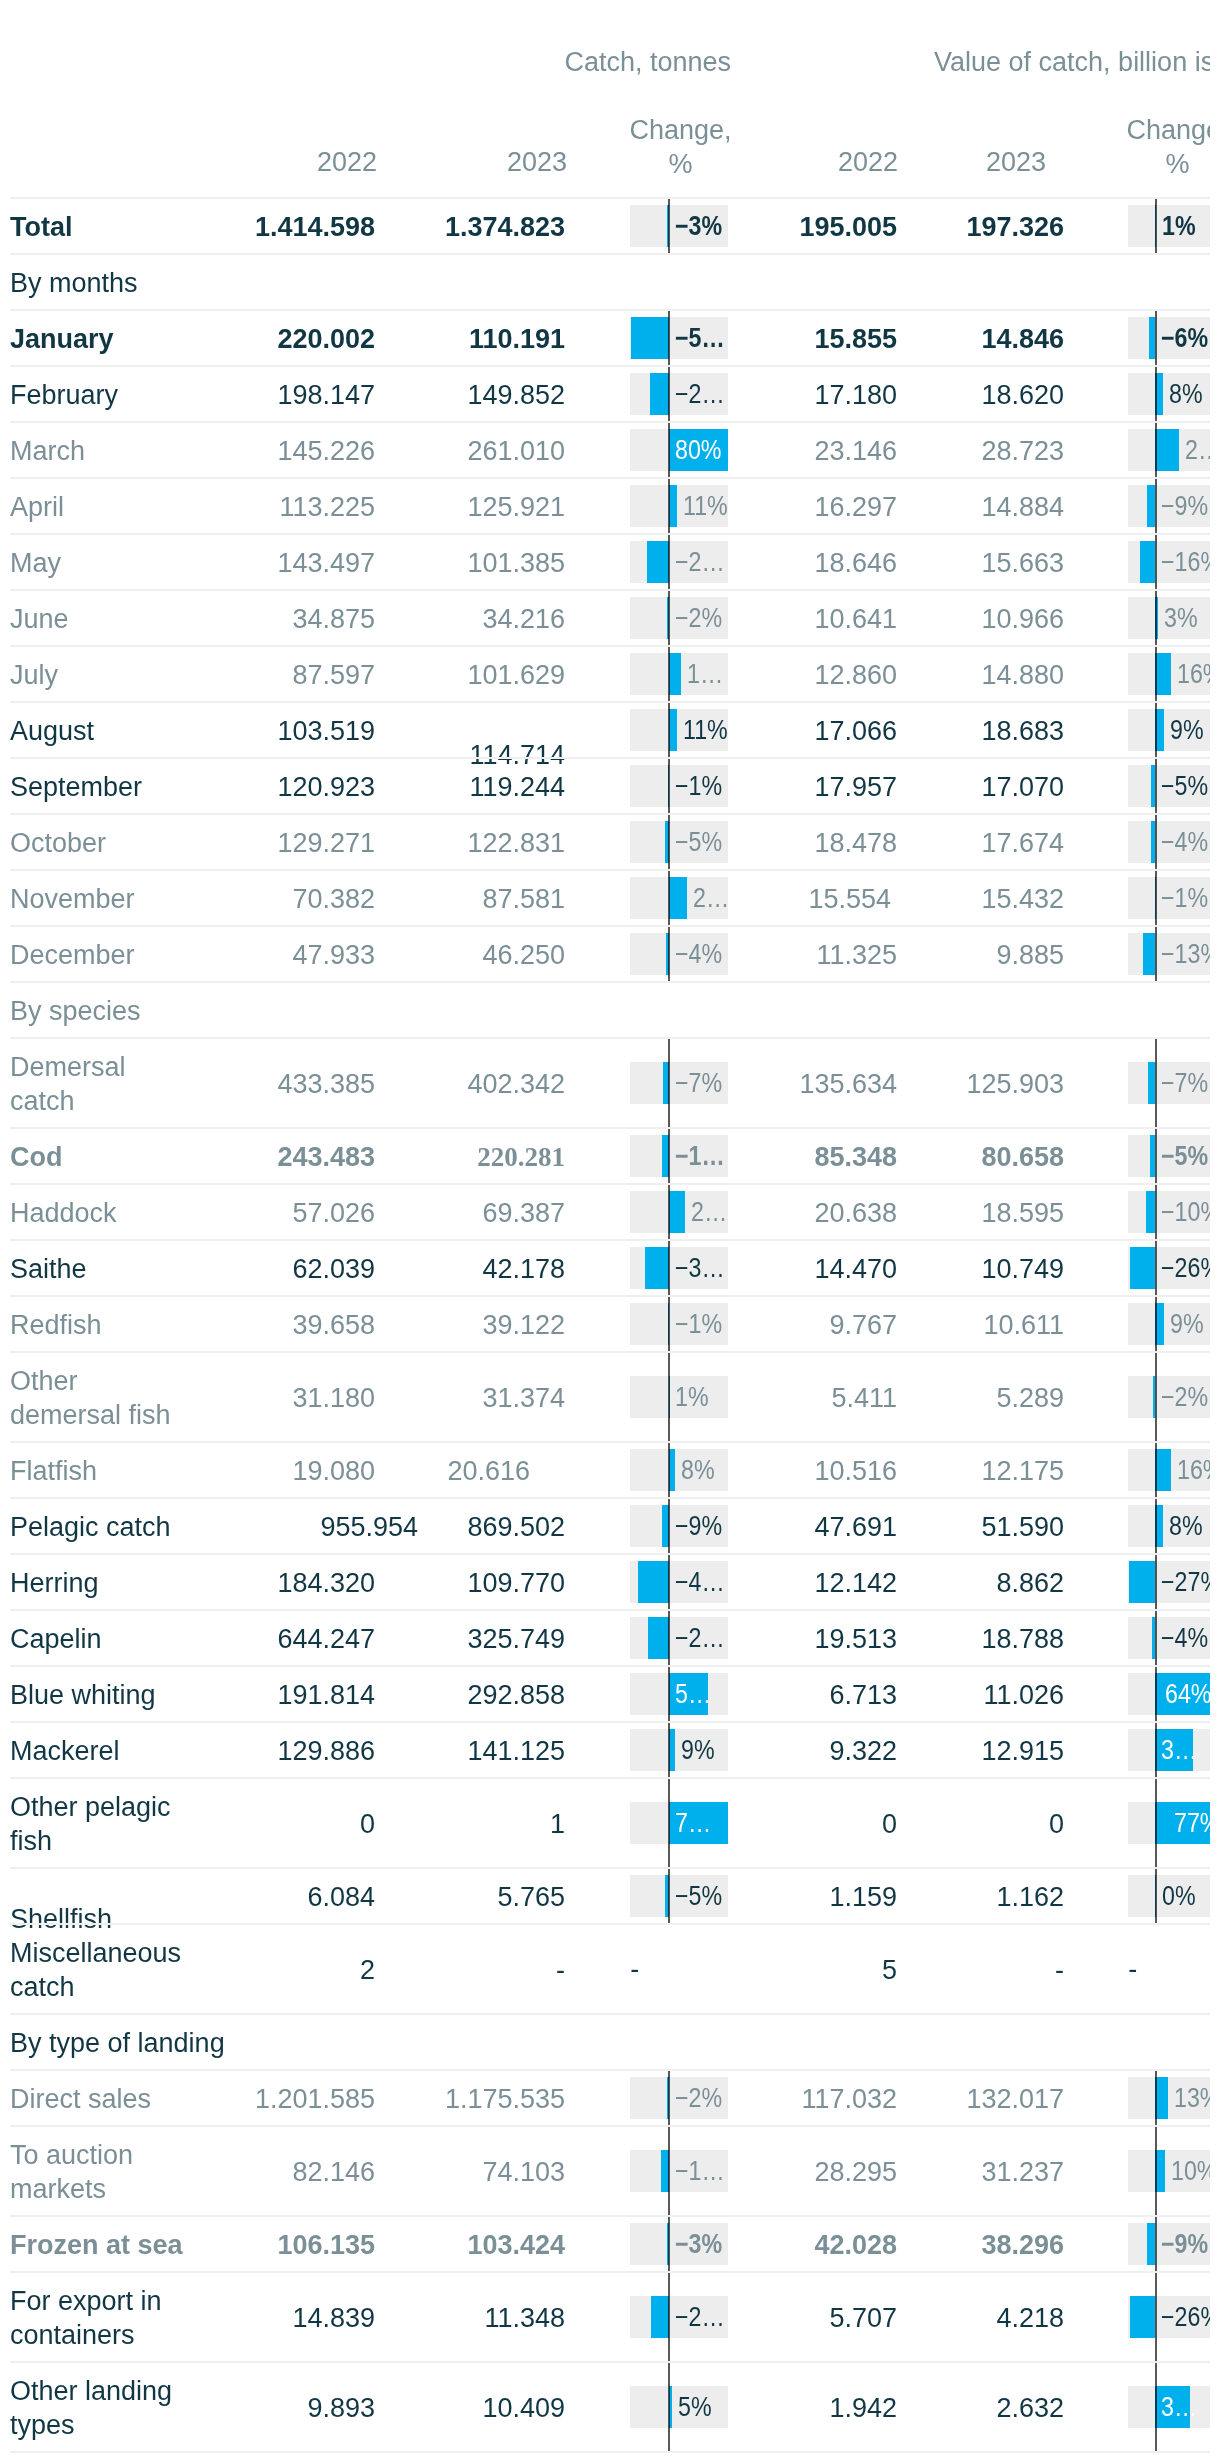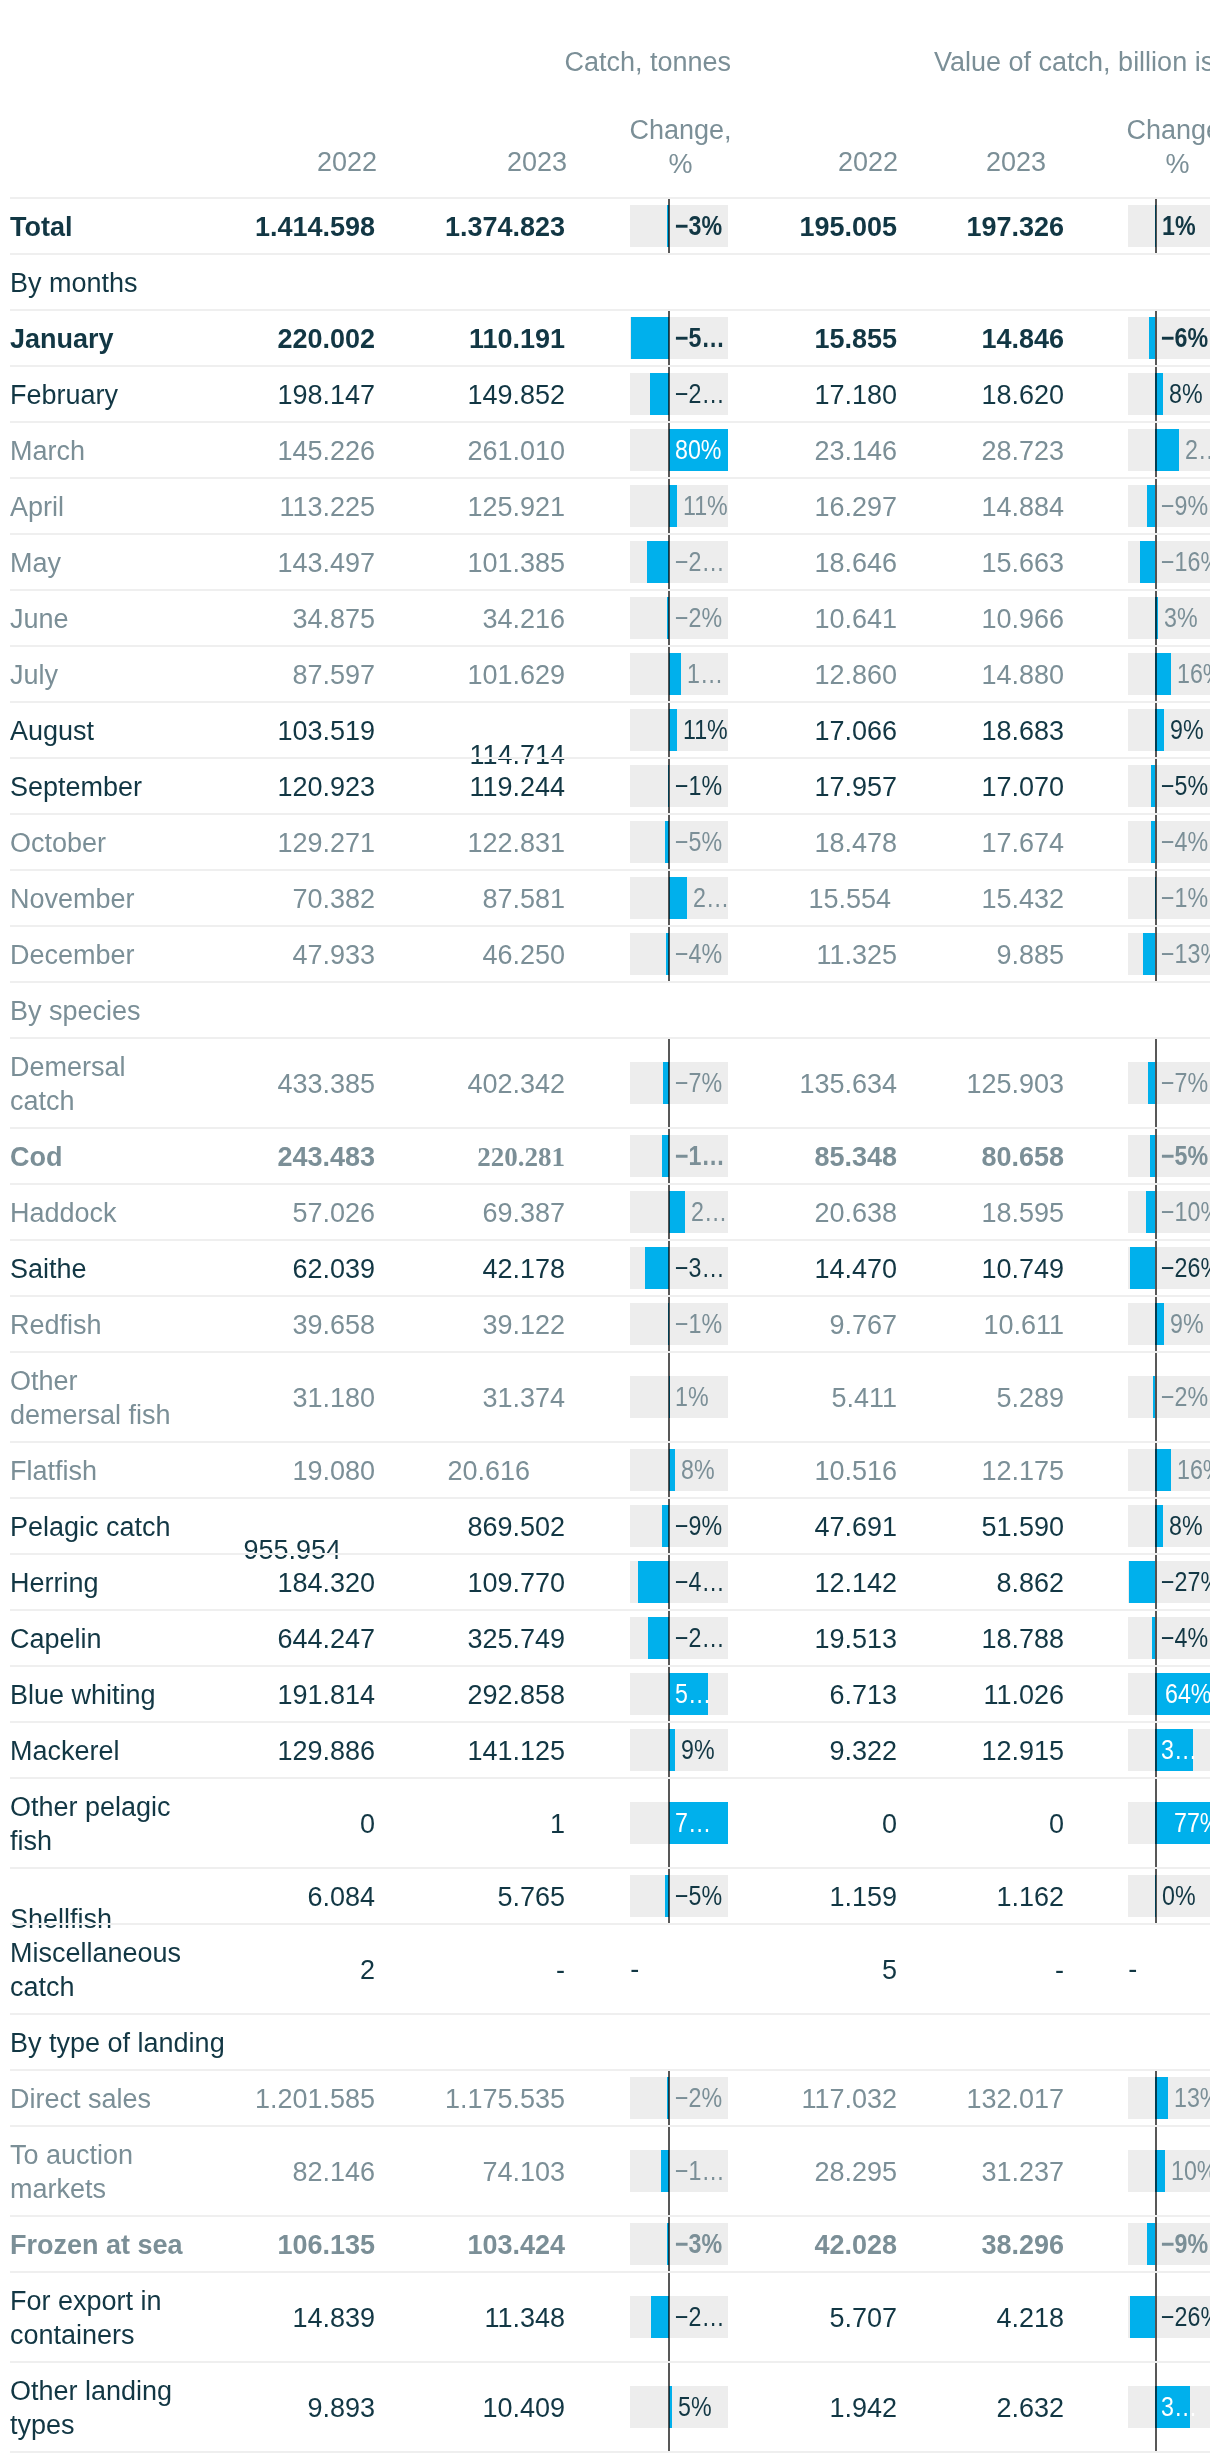--- a/index.html
+++ b/index.html
@@ -446,21 +446,21 @@
           </div>
           <div class="chg" style="left: 1118.3px; width: 81.7px; top: 0px; height: 54px;">
             <div class="track" style="left: 0px; width: 81.7px; top: 6px; height: 42px;"></div>
             <div class="bar" style="left: 27px; width: 15.3px; top: 6px; height: 42px;"></div>
             <div class="axis" style="left: 26.4px; top: 0px; height: 54px;"></div>
             <span class="pct" style="left: 48.3px; top: 6px; height: 42px; line-height: 42px; width: 49.4px; text-align: left;"><i>16%</i></span>
           </div>
         </div>
         <div class="row" style="top: 1496.7px; height: 56px;">
           <div class="lbl" style="top: 11px;">Pelagic catch</div>
-          <div class="num" style="right: 869px; top: 11px; margin-top: 23px;">955.954</div>
+          <div class="num" style="right: 792px; top: 11px;">955.954</div>
           <div class="num" style="right: 645px; top: 11px;">869.502</div>
           <div class="num" style="right: 313px; top: 11px;">47.691</div>
           <div class="num" style="right: 146px; top: 11px;">51.590</div>
           <div class="chg" style="left: 620.3px; width: 97.7px; top: 0px; height: 54px;">
             <div class="track" style="left: 0px; width: 97.7px; top: 6px; height: 42px;"></div>
             <div class="bar" style="left: 31.57px; width: 6.73px; top: 6px; height: 42px;"></div>
             <div class="axis" style="left: 37.7px; top: 0px; height: 54px;"></div>
             <span class="pct" style="left: 44.3px; top: 6px; height: 42px; line-height: 42px; width: 53.4px; text-align: left;"><i>−9%</i></span>
           </div>
           <div class="chg" style="left: 1118.3px; width: 81.7px; top: 0px; height: 54px;">

